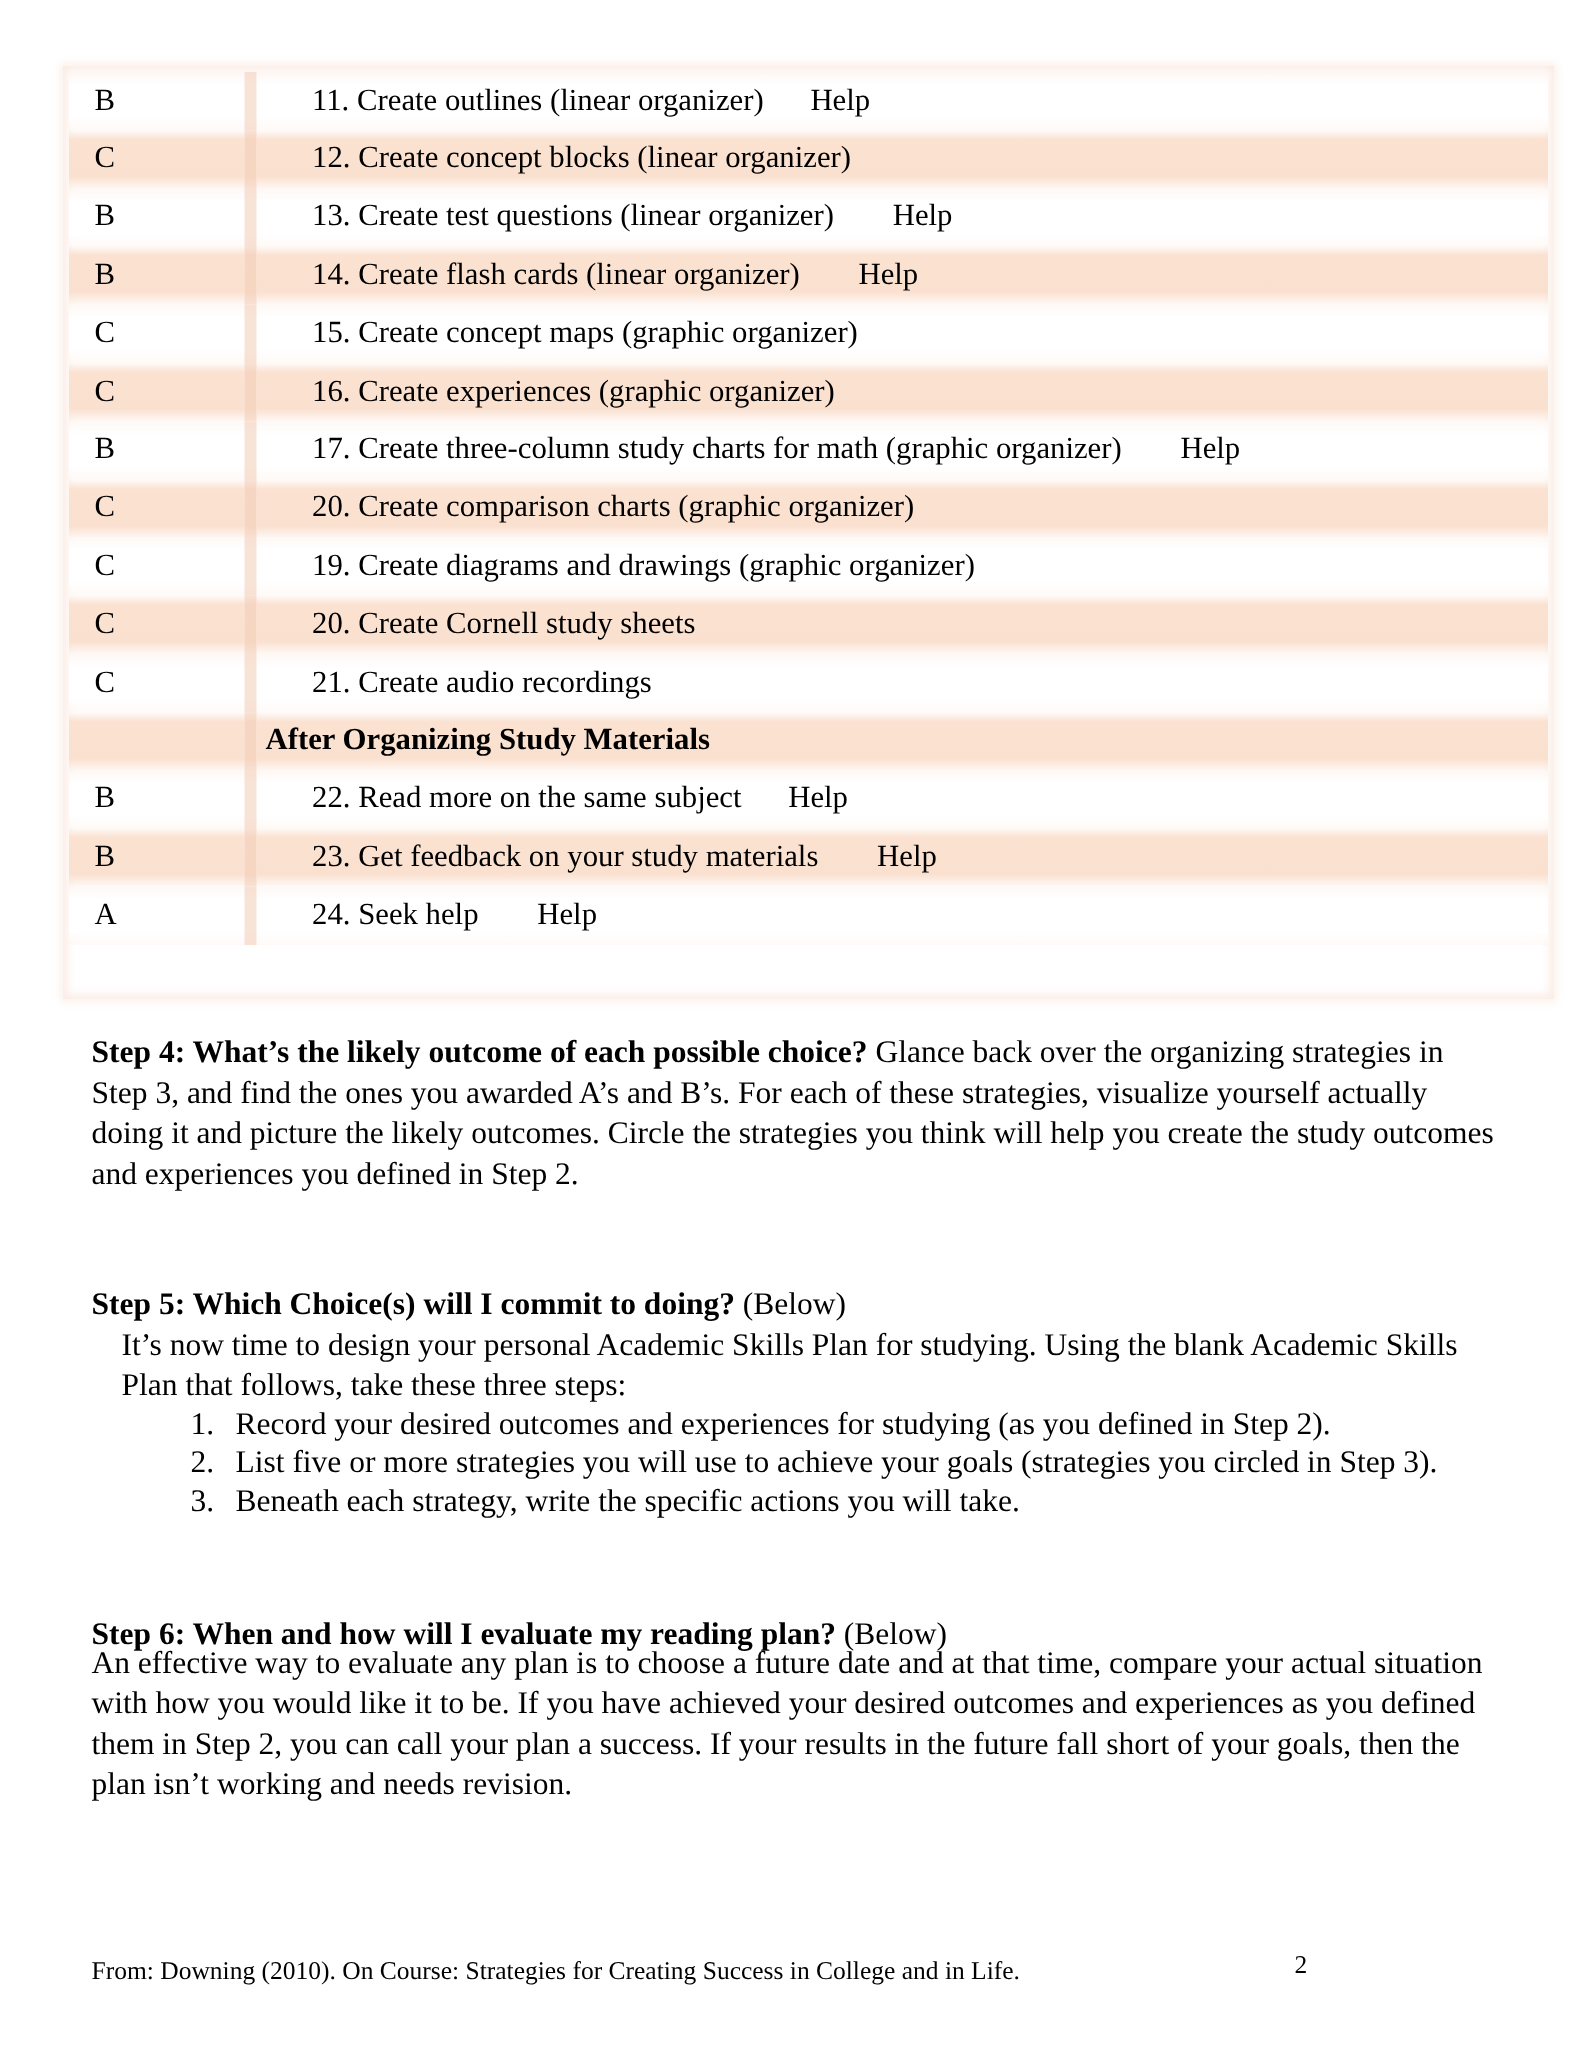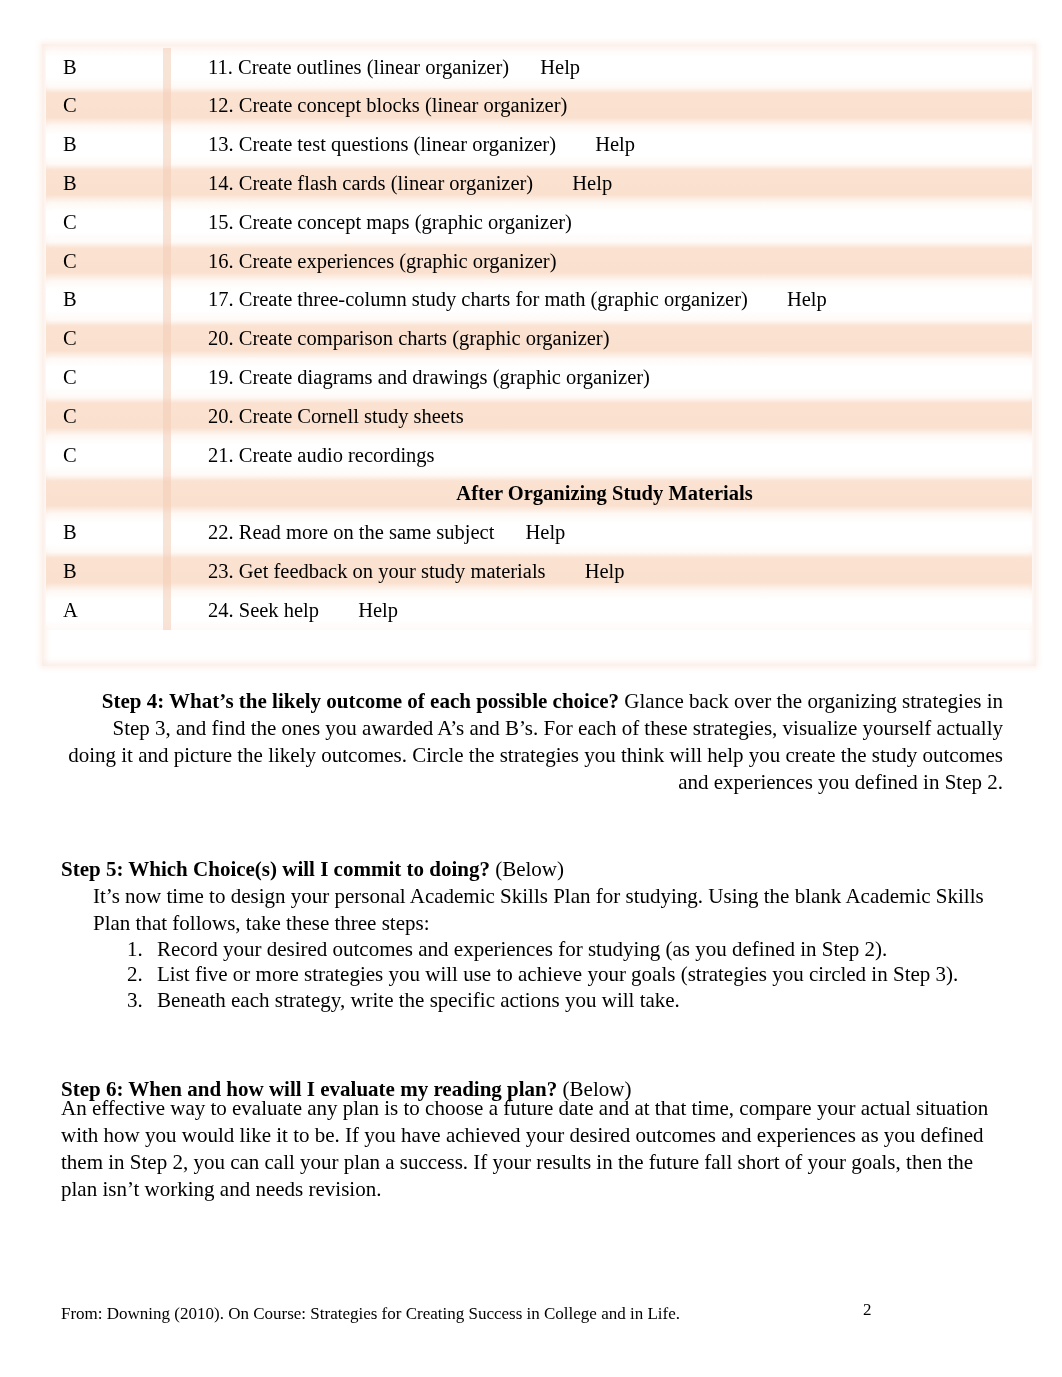--- a/index.html
+++ b/index.html
@@ -68,21 +68,20 @@
     letter-spacing: 0;
   }
   .help-tag {
     display: inline-block;
     margin-left: 26px;
   }
   .help-tag.wide { margin-left: 34px; }
   .section-head {
     font-weight: bold;
     padding-left: 6px !important;
-    text-align: center;
   }
 
   
   .table-halo {
     position: absolute;
     left: 42px;
     top: 44px;
     width: 994px;
     height: 622px;
     pointer-events: none;
@@ -95,27 +94,27 @@
   .prose {
     position: absolute;
     left: 61px;
     width: 942px;
     font-size: 21px;
     line-height: 1.28;
     text-align: left;
   }
   .prose b { font-weight: bold; }
 
-  #step4-block  { top: 688px; text-align: right; }
+  #step4-block  { top: 688px; }
   #step5-block  { top: 856px; }
   #step6-block  { top: 1076px; }
   #eval-block   { top: 1095px; }
 
   .step5-body {
-    margin-left: 32px;
+    margin-left: 20px;
     margin-top: 0;
   }
   ol.step5-list {
     margin: 0 0 0 66px;
     padding: 0;
     list-style: none;
   }
   ol.step5-list li {
     position: relative;
     padding-left: 30px;

